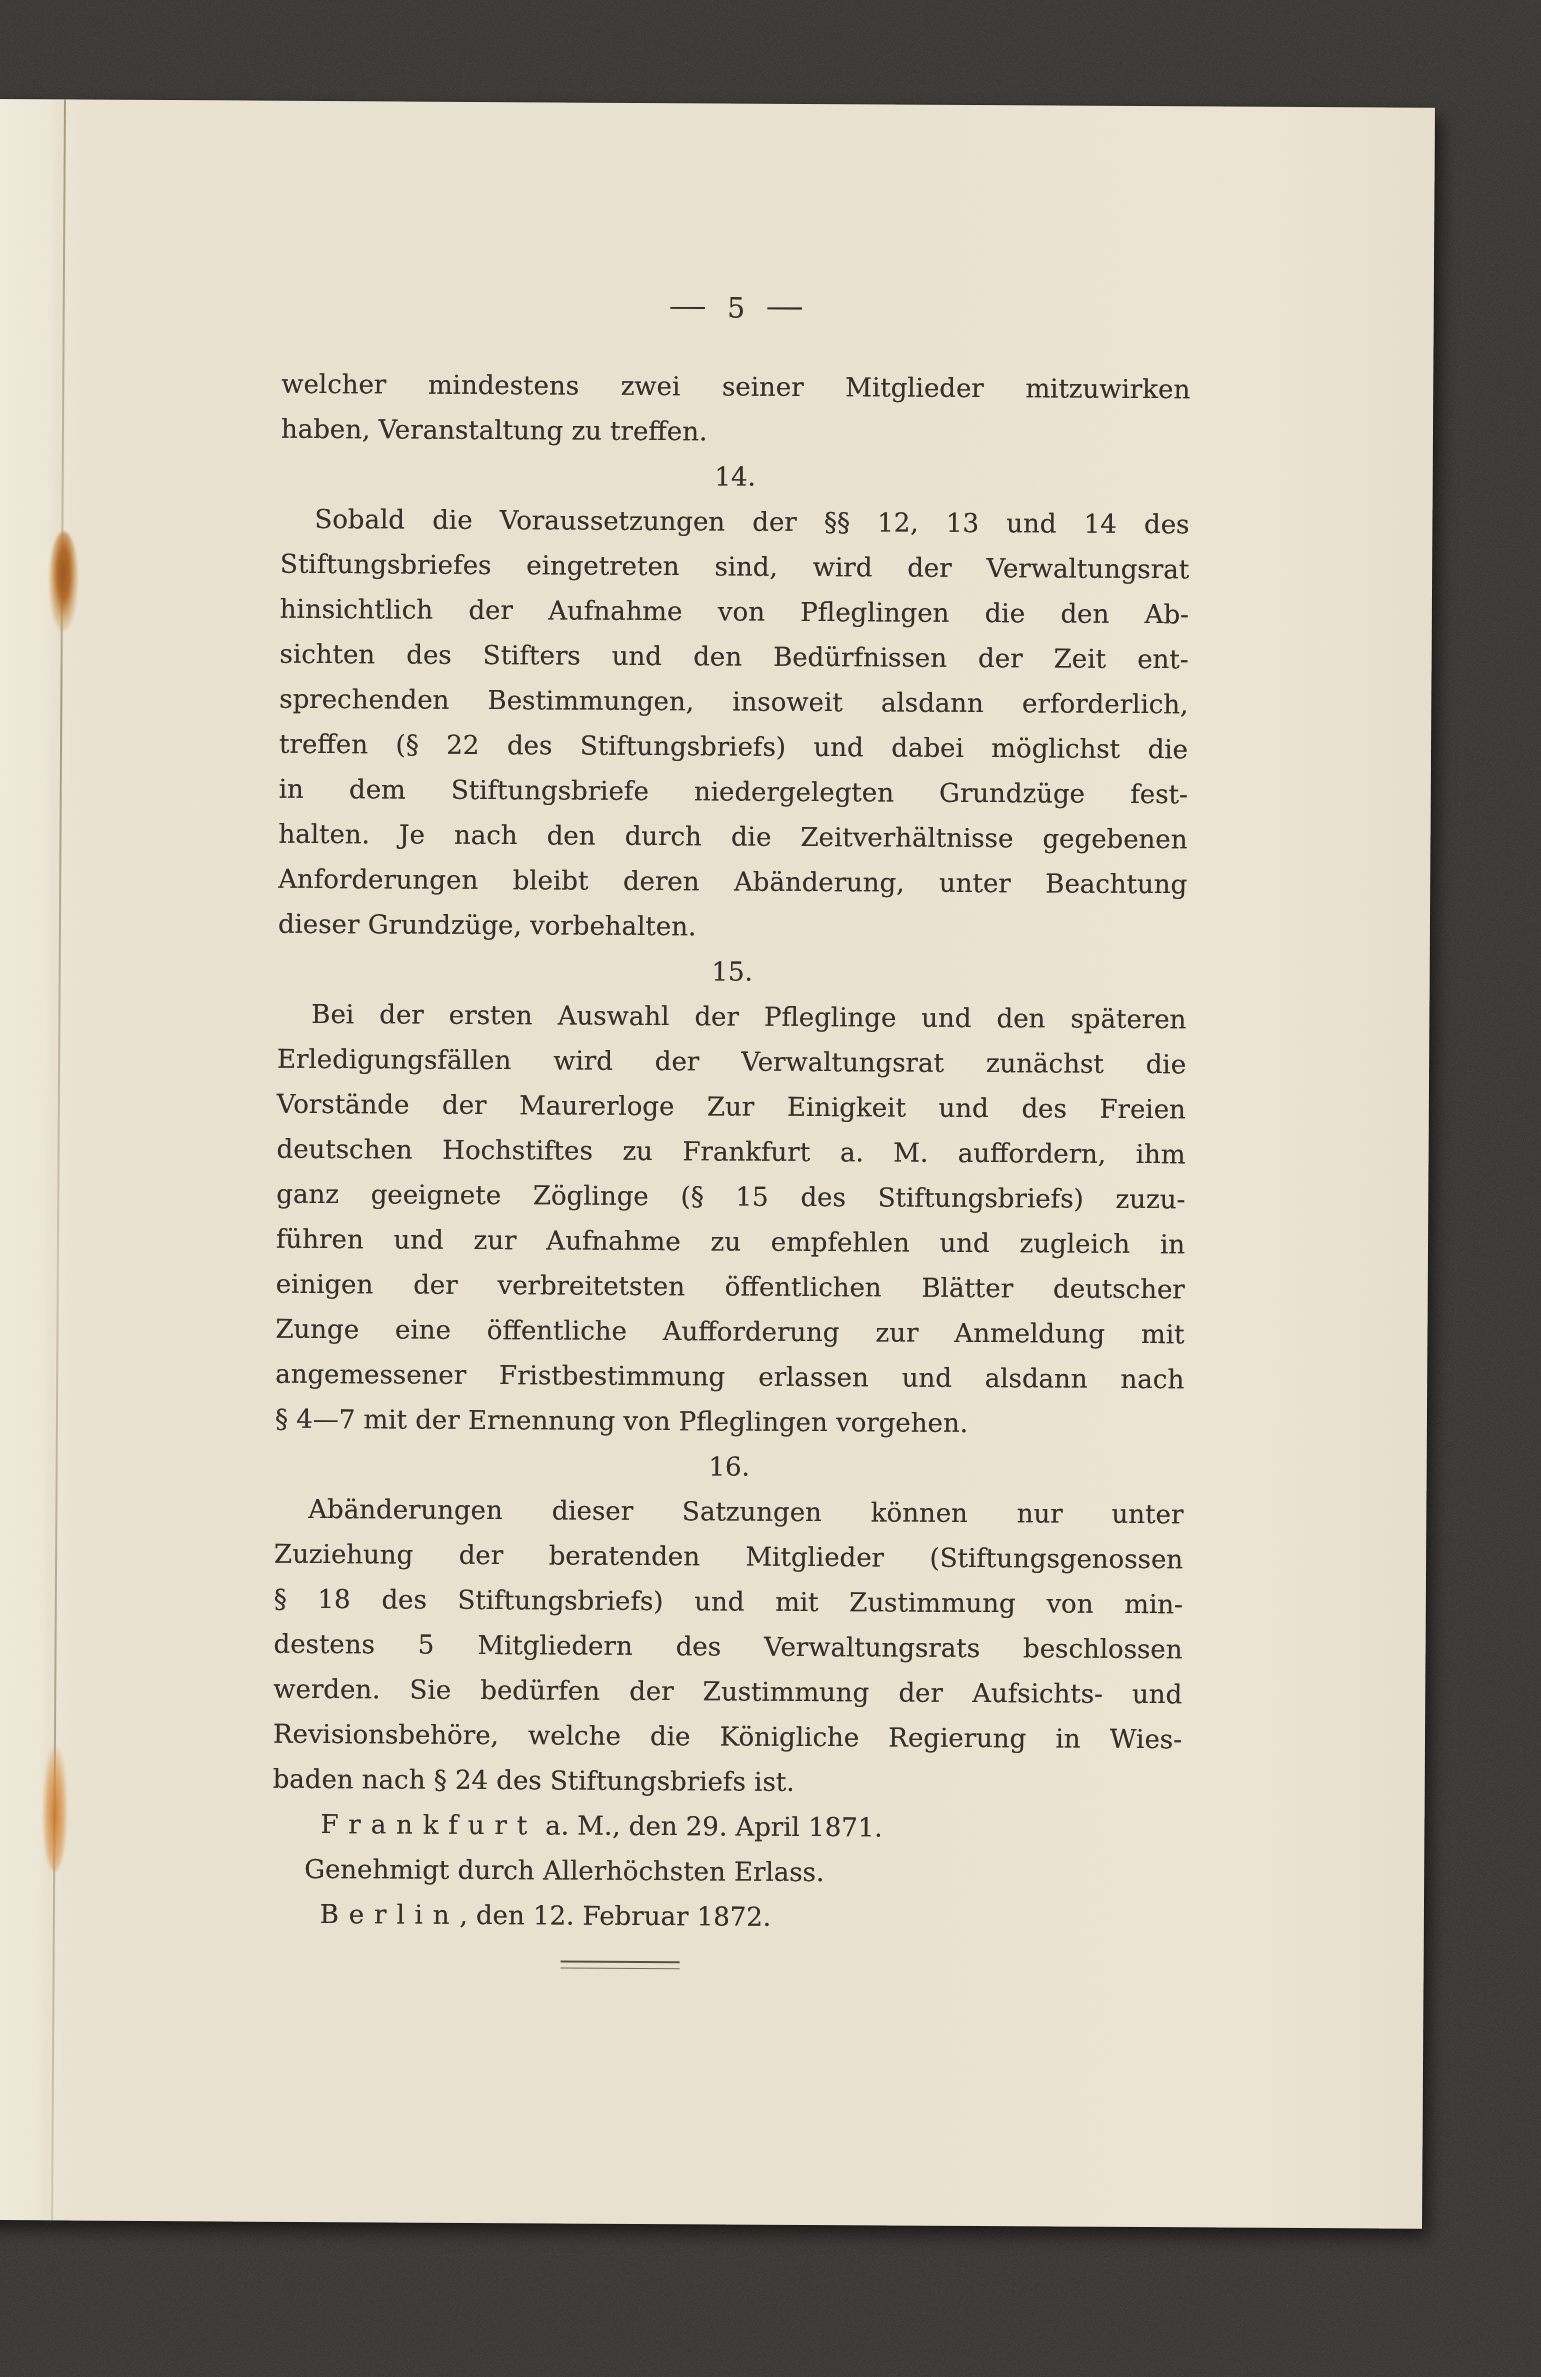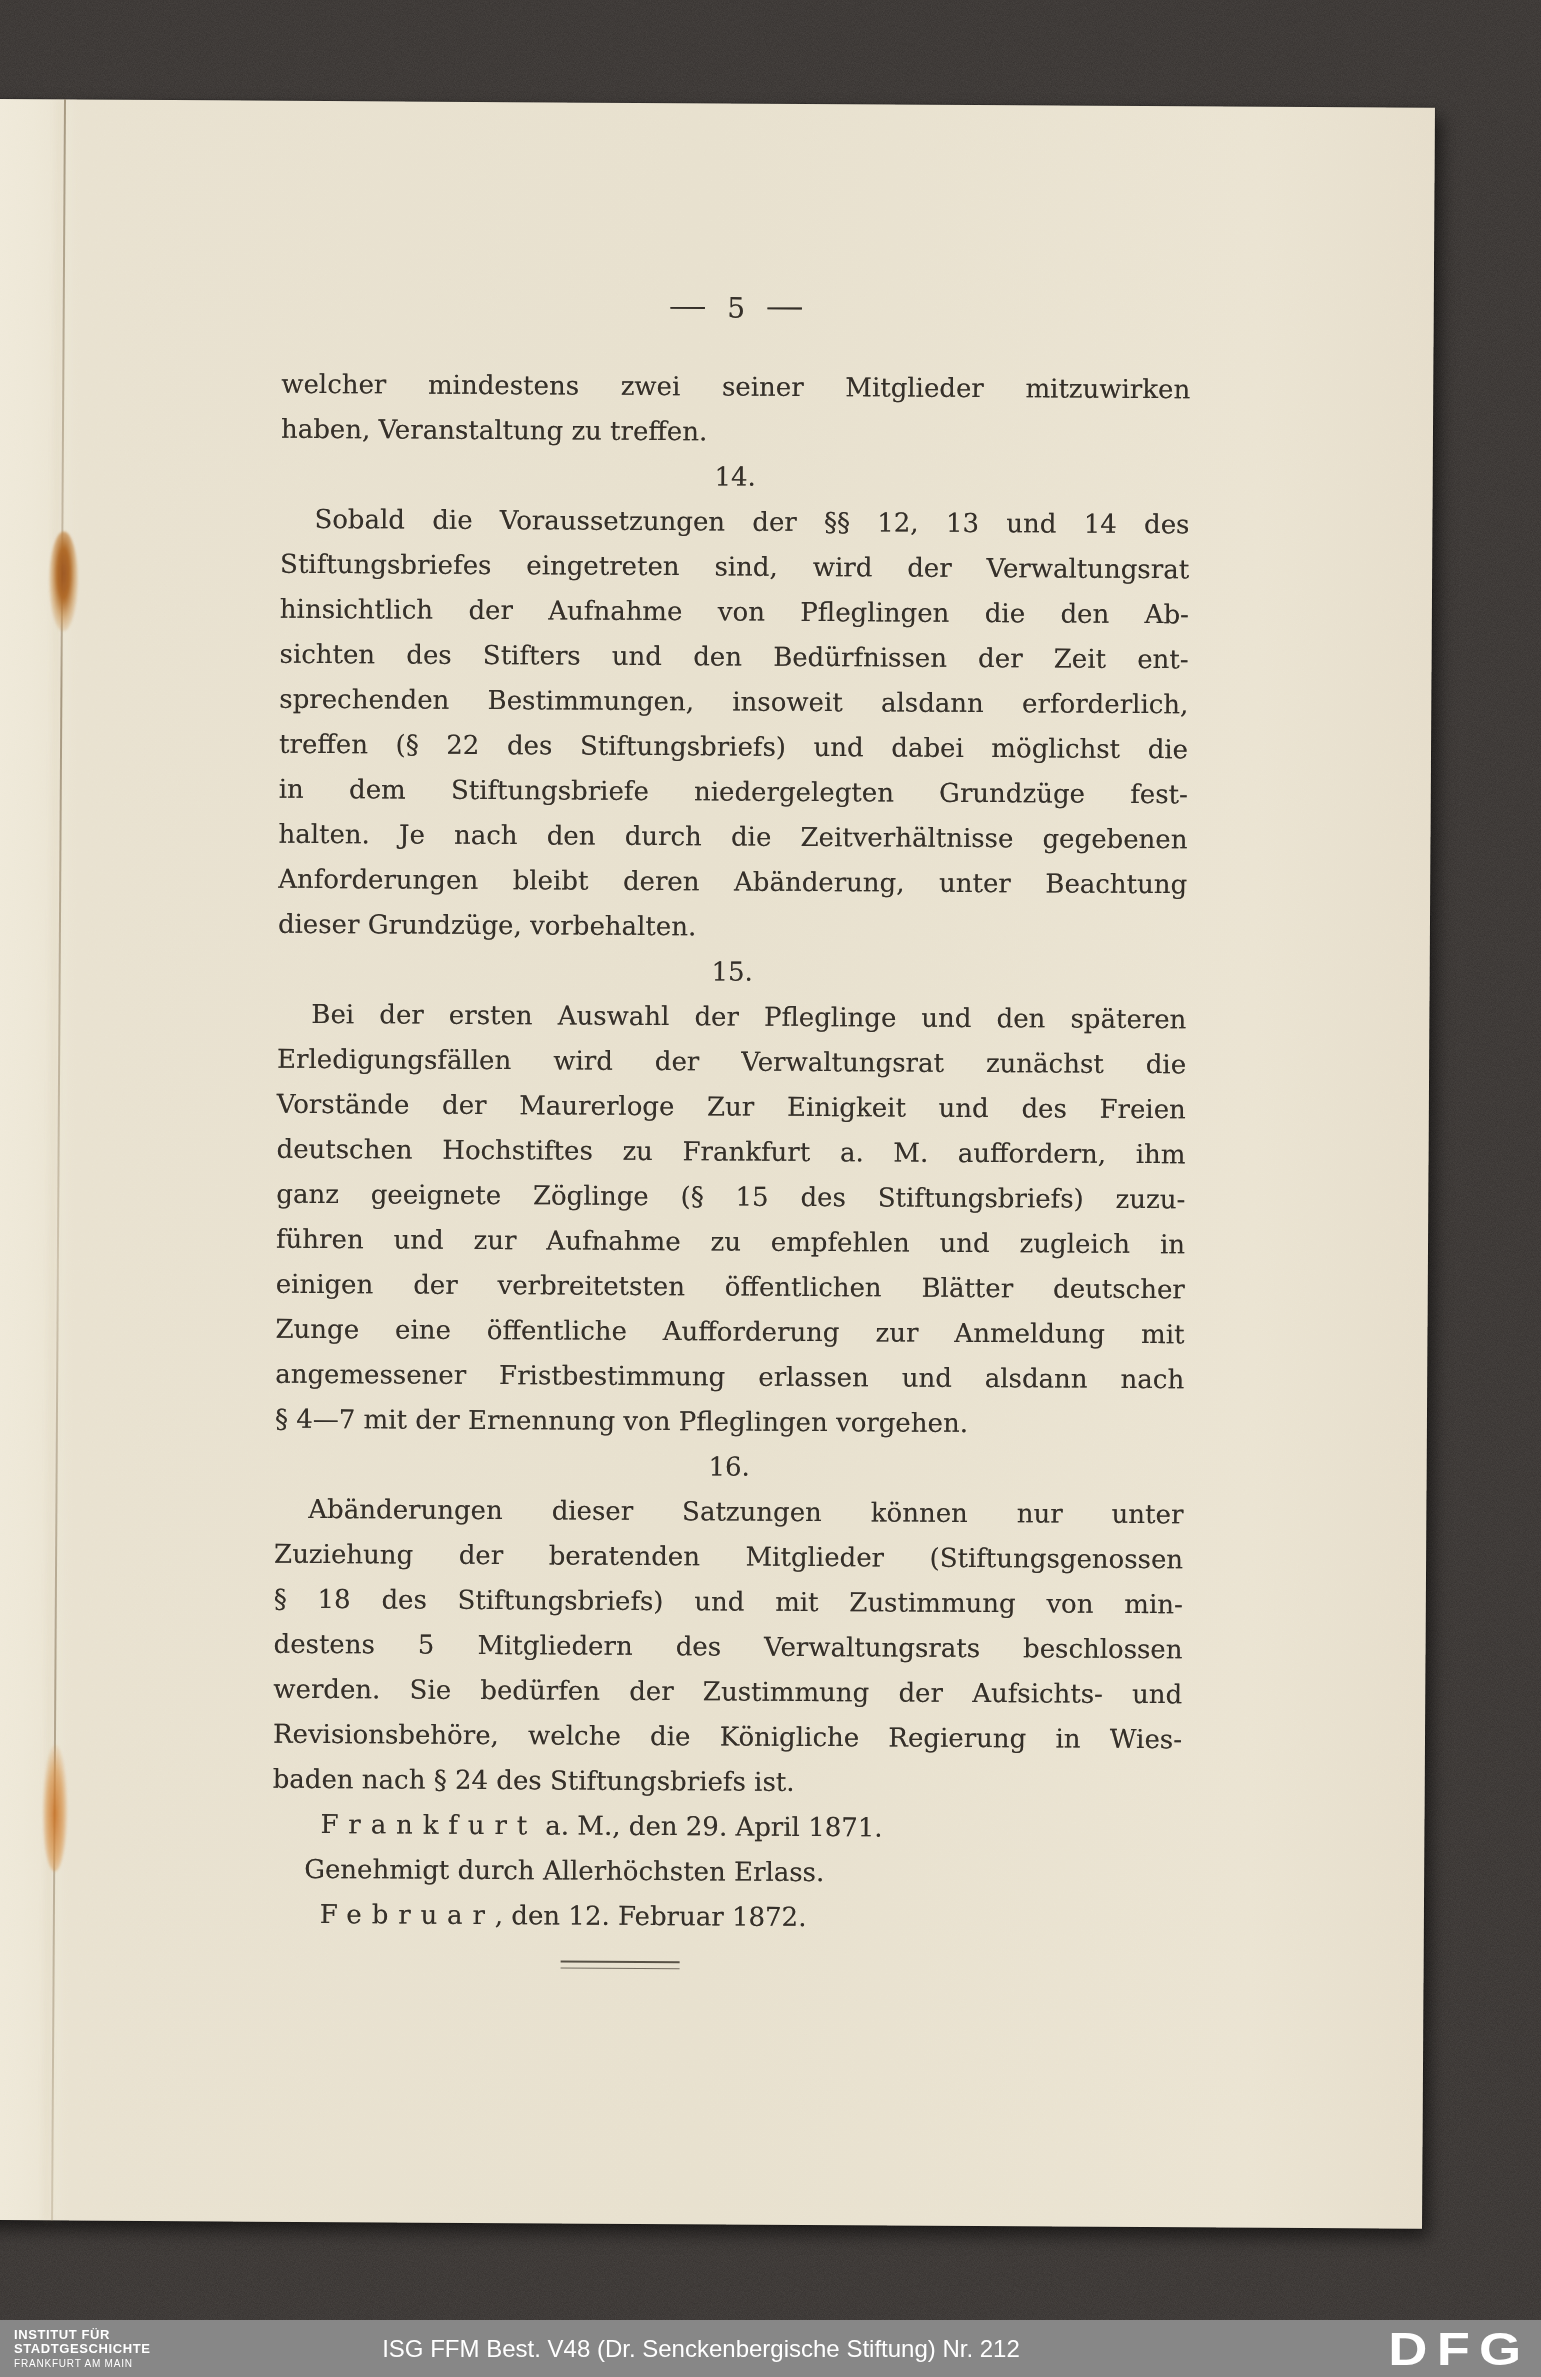--- a/index.html
+++ b/index.html
@@ -169,31 +169,22 @@
           <div class="line">baden nach § 24 des Stiftungsbriefs ist.</div>
         </div>
 
       <div class="dateline deep">
         <span class="spaced">Frankfurt</span><span> a. M., den 29. April 1871.</span>
       </div>
       <div class="dateline mid">
         <span>Genehmigt durch Allerhöchsten Erlass.</span>
       </div>
       <div class="dateline deep">
-        <span class="spaced">Februar</span><span>, den 12. Februar 1872.</span>
+        <span class="spaced">Berlin</span><span>, den 12. Februar 1872.</span>
       </div>
 
       <div class="end-rule"></div>
     </div>
   </div>
 
-  <div class="footer-bar">
-    <div class="institute">
-      <div class="i1">INSTITUT FÜR</div>
-      <div class="i2">STADTGESCHICHTE</div>
-      <div class="i3">FRANKFURT AM MAIN</div>
-    </div>
-    <div class="reference">ISG FFM Best. V48 (Dr. Senckenbergische Stiftung) Nr. 212</div>
-    <div class="dfg">DFG</div>
-  </div>
 
 </div>
 
 
 </body></html>

